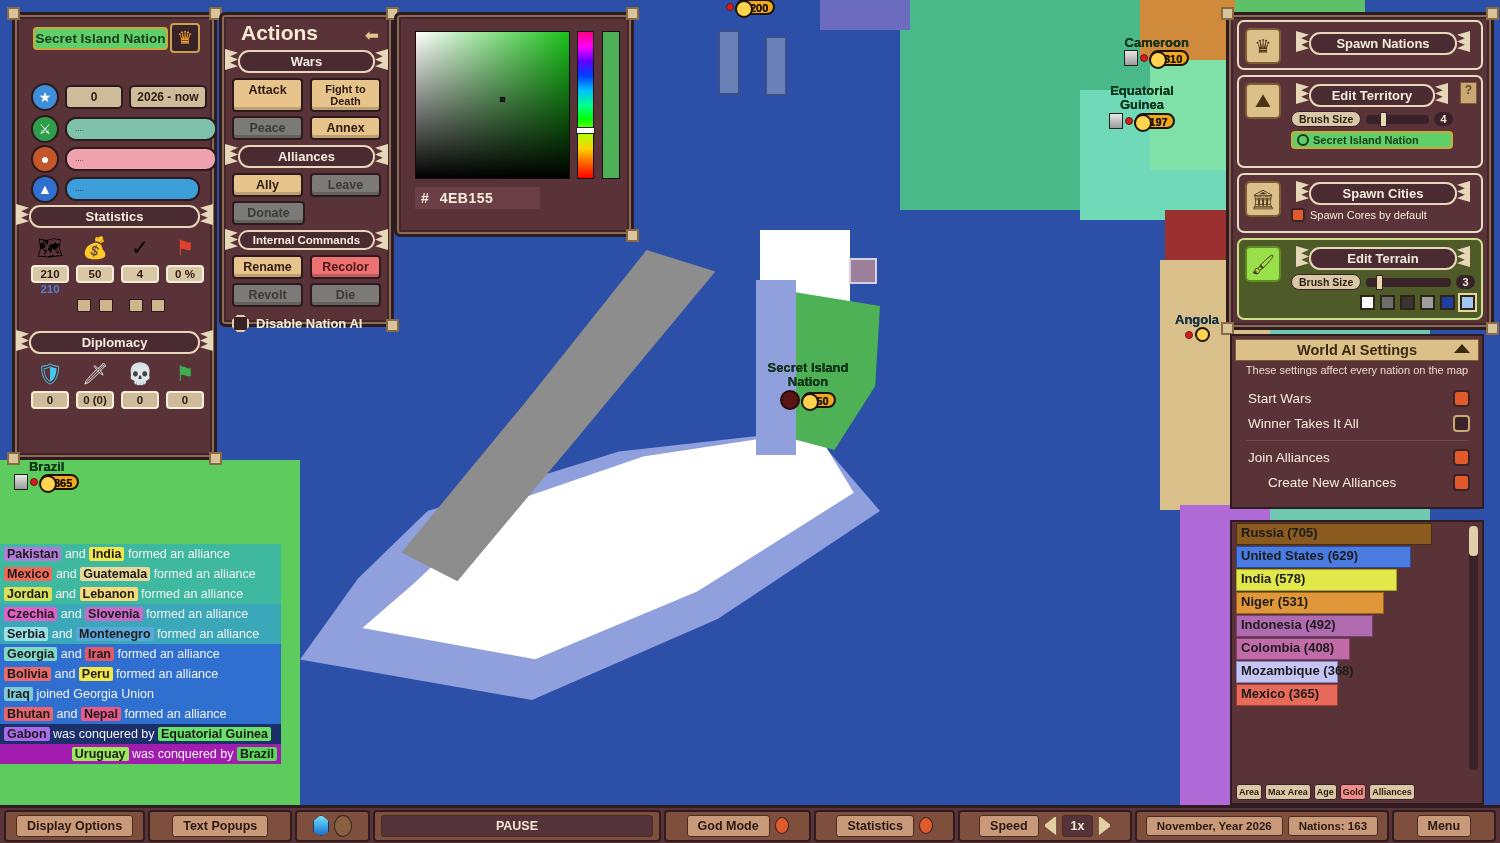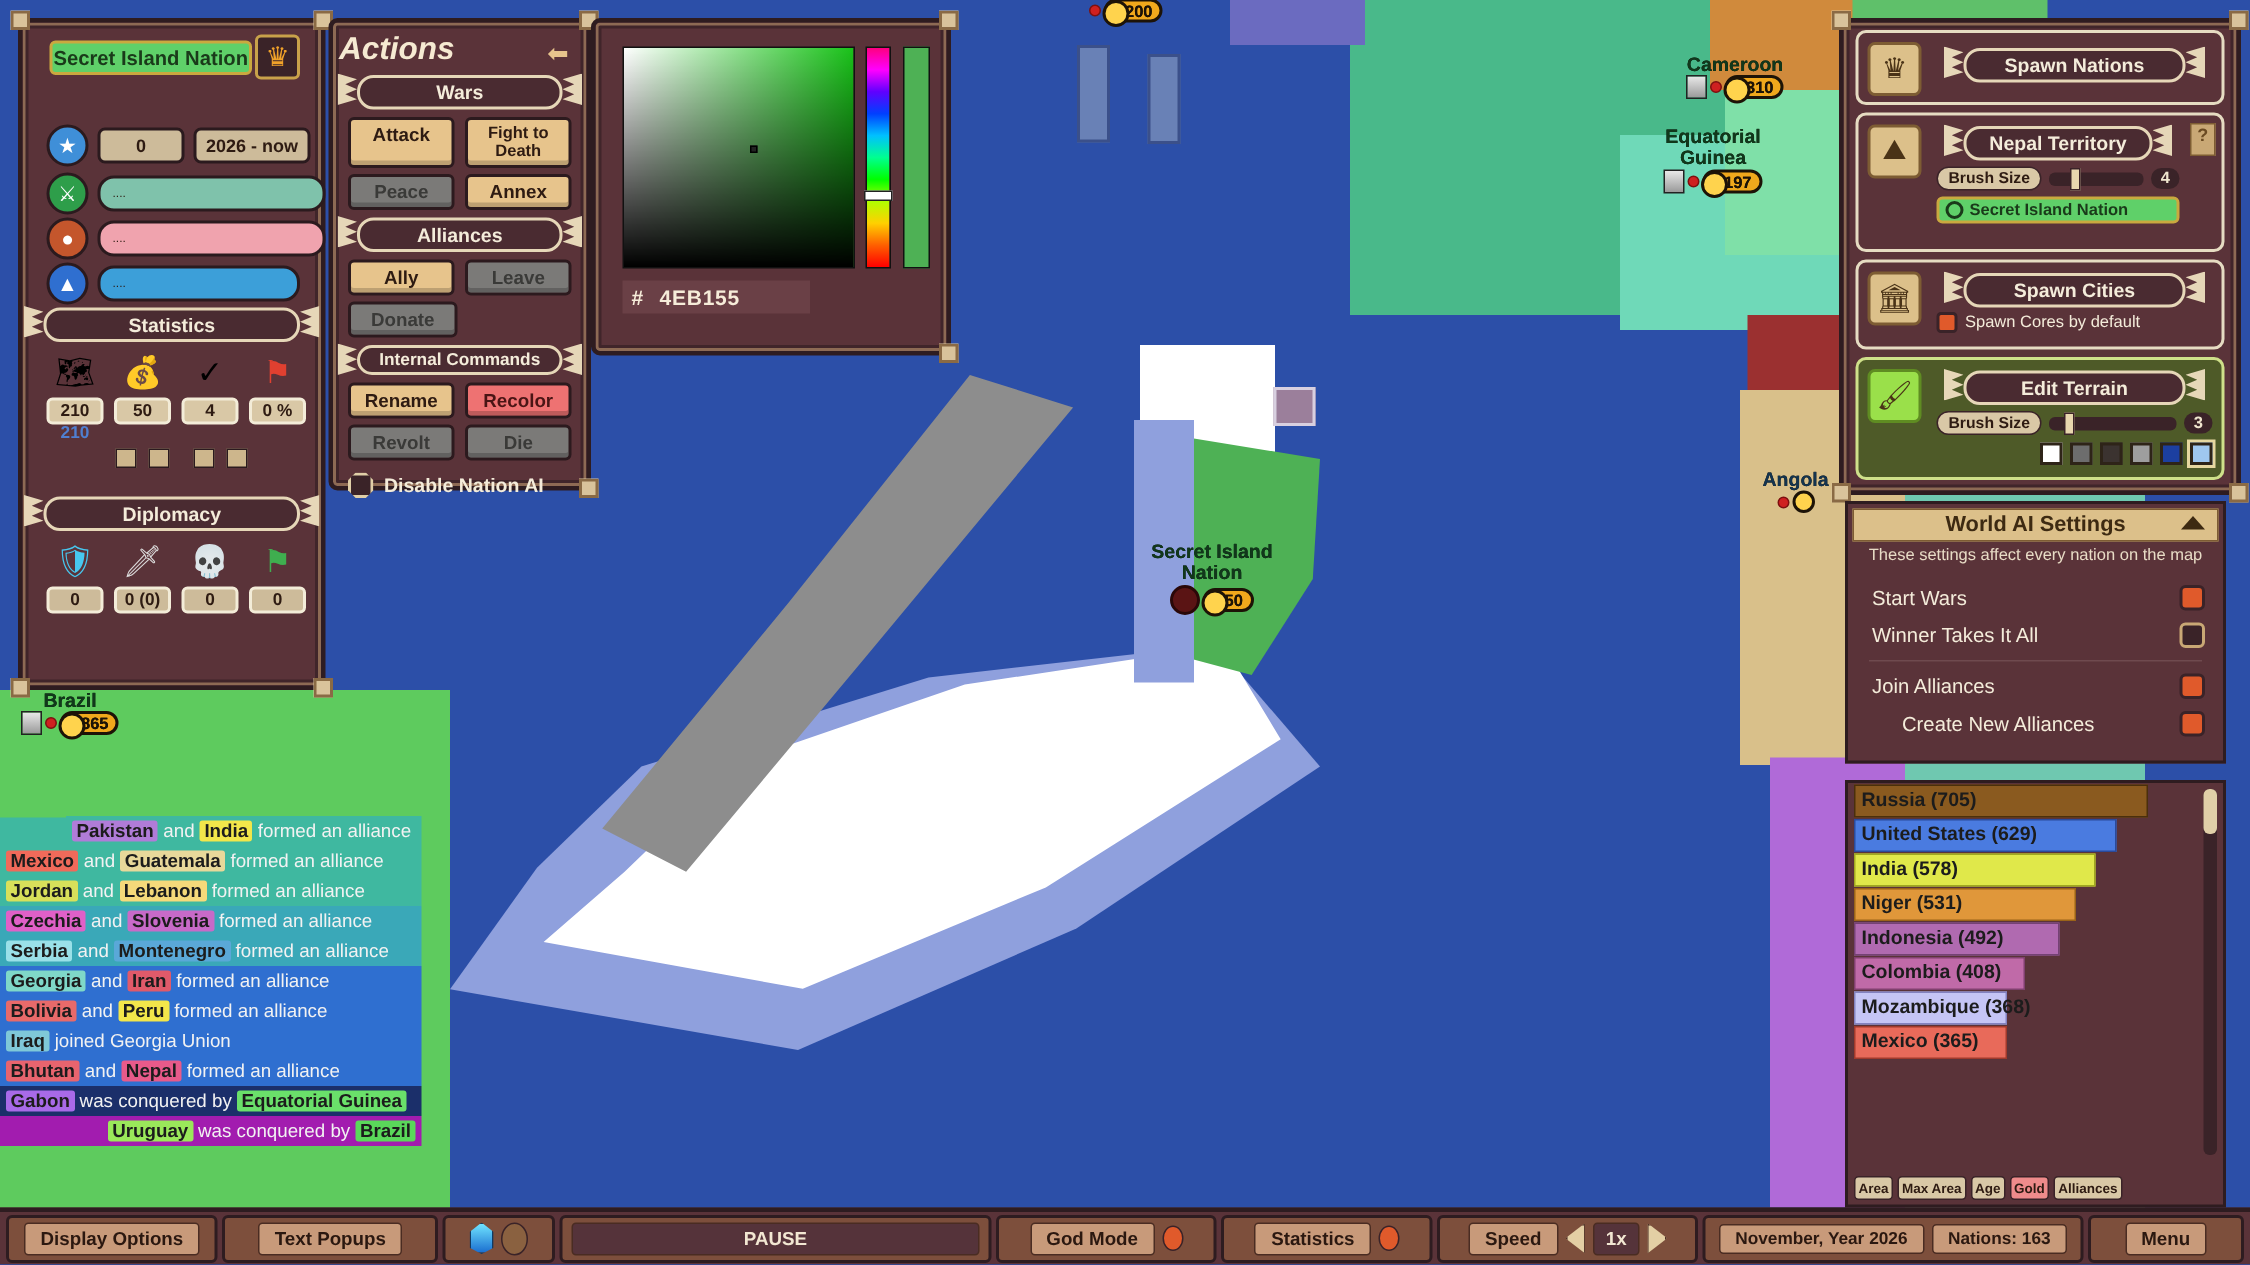--- a/index.html
+++ b/index.html
@@ -91,21 +91,21 @@
   .icoCell{ width:38px; text-align:center; }
   .icoArt{ width:34px;height:30px; margin:0 auto; display:flex;align-items:center;justify-content:center;
     font-size:21px; }
   .numPill{ background:#d9c8a6; border:2px solid #f3ecd8; border-radius:4px;
     font-size:11.5px; font-weight:bold; color:#2e1b12; margin-top:2px; padding:1px 0; }
   .numSub{ color:#4f7fd0; font-size:11.5px; font-weight:bold; }
   .tinybox{ width:14px;height:13px; background:#cdb68c; border:1px solid #2b1a1e; display:inline-block; }
 
   
   #actions{ left:219px; top:12px; width:175px; height:315px; }
-  #actionsTitle{ color:#f6ead2; font-size:21px; font-weight:bold; margin:6px 0 0 4px;font-style:italic; }
+  #actionsTitle{ color:#f6ead2; font-size:21px; font-weight:bold; margin:6px 0 0 19px; }
   #collapseArrow{ position:absolute; right:12px; top:10px; color:#e7c48c; font-size:17px; }
   .arow{ display:flex; gap:7px; margin:4px 10px; }
   .arow .btn{ flex:1; }
 
   #aiToggleRow{ display:flex; align-items:center; gap:7px; margin:8px 10px; }
   .octo{ width:17px;height:17px; border:2px solid #e0cfa8; border-radius:3px; background:#3a2328;
     clip-path:polygon(30% 0,70% 0,100% 30%,100% 70%,70% 100%,30% 100%,0 70%,0 30%); }
   #aiToggleLabel{ color:#f4ecda; font-size:13px; font-weight:bold; }
 
   
@@ -408,21 +408,21 @@
   <div id="hue"></div>
   <div id="huesel"></div>
   <div id="preview" style="background:#4EB155;"></div>
   <div id="hexRow">
     <span>#</span>
     <span style="margin-left:6px;">4EB155</span>
   </div>
 </div>
 
 <div id="eventlog">
-    <div class="ev" style="background: rgb(63, 184, 160); margin-left: 44px;"><span class="tag" style="background: rgb(176, 124, 216); color: rgb(28, 28, 28);">Pakistan</span> <span>and</span> <span class="tag" style="background: rgb(242, 230, 74); color: rgb(28, 28, 28);">India</span> <span>formed an alliance</span></div>
+    <div class="ev" style="background: rgb(63, 184, 160);"><span class="tag" style="background: rgb(176, 124, 216); color: rgb(28, 28, 28);">Pakistan</span> <span>and</span> <span class="tag" style="background: rgb(242, 230, 74); color: rgb(28, 28, 28);">India</span> <span>formed an alliance</span></div>
     <div class="ev" style="background: rgb(63, 184, 160);"><span class="tag" style="background: rgb(240, 106, 90); color: rgb(28, 28, 28);">Mexico</span> <span>and</span> <span class="tag" style="background: rgb(232, 216, 154); color: rgb(28, 28, 28);">Guatemala</span> <span>formed an alliance</span></div>
     <div class="ev" style="background: rgb(63, 184, 160);"><span class="tag" style="background: rgb(216, 224, 90); color: rgb(28, 28, 28);">Jordan</span> <span>and</span> <span class="tag" style="background: rgb(245, 217, 122); color: rgb(28, 28, 28);">Lebanon</span> <span>formed an alliance</span></div>
     <div class="ev" style="background: rgb(58, 168, 184);"><span class="tag" style="background: rgb(224, 96, 200); color: rgb(28, 28, 28);">Czechia</span> <span>and</span> <span class="tag" style="background: rgb(200, 106, 200); color: rgb(28, 28, 28);">Slovenia</span> <span>formed an alliance</span></div>
     <div class="ev" style="background: rgb(58, 168, 184);"><span class="tag" style="background: rgb(154, 224, 232); color: rgb(28, 28, 28);">Serbia</span> <span>and</span> <span class="tag" style="background: rgb(90, 168, 216); color: rgb(28, 28, 28);">Montenegro</span> <span>formed an alliance</span></div>
     <div class="ev" style="background: rgb(47, 111, 208);"><span class="tag" style="background: rgb(127, 216, 200); color: rgb(28, 28, 28);">Georgia</span> <span>and</span> <span class="tag" style="background: rgb(224, 90, 106); color: rgb(28, 28, 28);">Iran</span> <span>formed an alliance</span></div>
     <div class="ev" style="background: rgb(47, 111, 208);"><span class="tag" style="background: rgb(232, 106, 106); color: rgb(28, 28, 28);">Bolivia</span> <span>and</span> <span class="tag" style="background: rgb(242, 230, 74); color: rgb(28, 28, 28);">Peru</span> <span>formed an alliance</span></div>
     <div class="ev" style="background: rgb(47, 111, 208);"><span class="tag" style="background: rgb(127, 200, 216); color: rgb(28, 28, 28);">Iraq</span> <span>joined Georgia Union</span></div>
     <div class="ev" style="background: rgb(47, 111, 208);"><span class="tag" style="background: rgb(232, 100, 110); color: rgb(28, 28, 28);">Bhutan</span> <span>and</span> <span class="tag" style="background: rgb(232, 90, 138); color: rgb(28, 28, 28);">Nepal</span> <span>formed an alliance</span></div>
     <div class="ev" style="background: rgb(27, 47, 106);"><span class="tag" style="background: rgb(168, 106, 232); color: rgb(28, 28, 28);">Gabon</span> <span>was conquered by</span> <span class="tag" style="background: rgb(106, 224, 106); color: rgb(28, 28, 28);">Equatorial Guinea</span></div>
     <div class="ev" style="background: #a21caf; text-align: right;"><span class="tag" style="background: rgb(154, 232, 90); color: rgb(28, 28, 28);">Uruguay</span> <span>was conquered by</span> <span class="tag" style="background: rgb(90, 216, 90); color: rgb(28, 28, 28);">Brazil</span></div>
@@ -438,21 +438,21 @@
     <div class="tIcon">♛</div>
     <div class="tBody">
       <div class="hdrband" style="margin:5px 18px;">Spawn Nations</div>
     </div>
   </div>
 
   <div class="toolBlock" style="height:93px;">
     <div class="tIcon">⛰</div>
     <div class="qmark">?</div>
     <div class="tBody" style="margin-right:22px;">
-      <div class="hdrband" style="margin:2px 18px;">Nepal Territory</div>
+      <div class="hdrband" style="margin:2px 18px;">Edit Territory</div>
       <div class="brushRow">
         <span class="brushLbl">Brush Size</span>
         <span class="slider">
             <span class="knob" style="left:22%;"></span>
           </span>
         <span class="brushVal">4</span>
       </div>
       <div class="selNation">
         <span class="targetIcon"></span>
         <span>Secret Island Nation</span>

